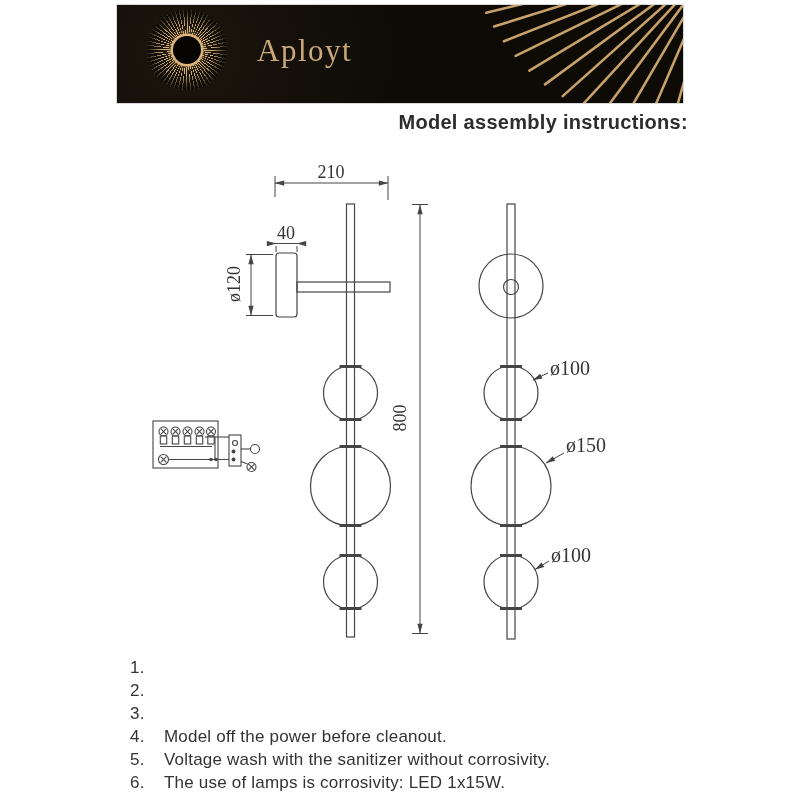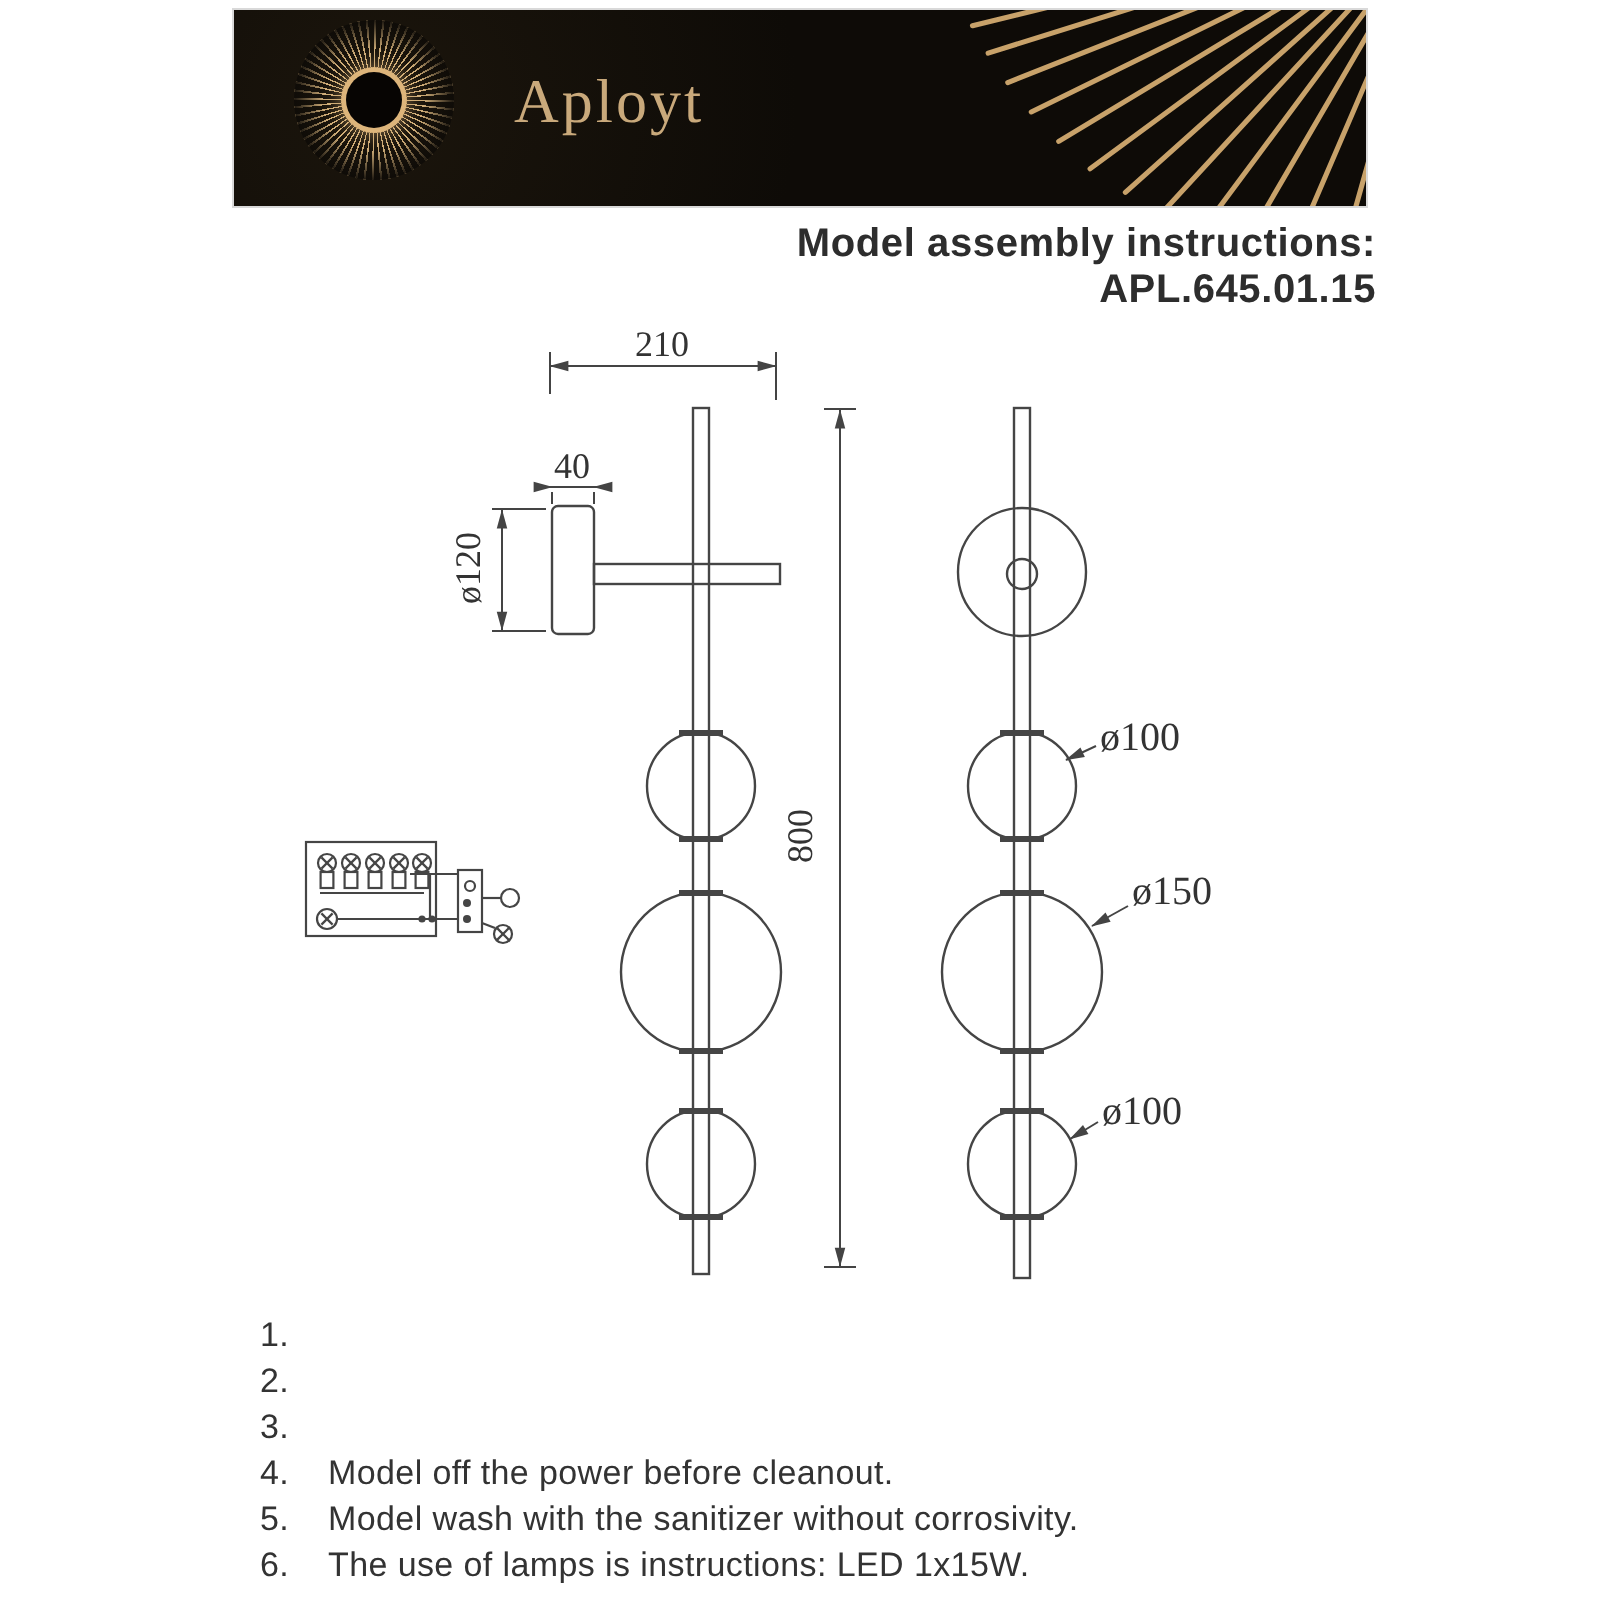--- a/index.html
+++ b/index.html
@@ -62,21 +62,20 @@
     <div class="sunburst">
       <div class="sb-rays"></div>
       <div class="sb-fade"></div>
       <div class="sb-hub"></div>
     </div>
     <div class="brand">Aployt</div>
   </div>
 
   <div class="title">
     <div>Model assembly instructions:</div>
-    <div>APL.645.01.15</div>
   </div>
 
   <svg class="drawing" width="800" height="800" viewBox="0 0 800 800">
     <defs>
       <marker id="arrow" viewBox="0 0 12 8" refX="11" refY="4" markerWidth="11" markerHeight="7" orient="auto-start-reverse">
         <path d="M0.5,1 L11.5,4 L0.5,7 z" fill="#444"></path>
       </marker>
     </defs>
 
     <g stroke="#454545" stroke-width="1.2" fill="none">
@@ -210,21 +209,21 @@
     </div>
     <div class="ins-row">
       <span class="ins-num">3.</span>
     </div>
     <div class="ins-row">
       <span class="ins-num">4.</span>
       <span class="ins-text">Model off the power before cleanout.</span>
     </div>
     <div class="ins-row">
       <span class="ins-num">5.</span>
-      <span class="ins-text">Model wash with the sanitizer without corrosivity.</span>
+      <span class="ins-text">Voltage wash with the sanitizer without corrosivity.</span>
     </div>
     <div class="ins-row">
       <span class="ins-num">6.</span>
-      <span class="ins-text">The use of lamps is instructions: LED 1x15W.</span>
+      <span class="ins-text">The use of lamps is corrosivity: LED 1x15W.</span>
     </div>
   </div>
 
 </div>
 
 </body></html>

